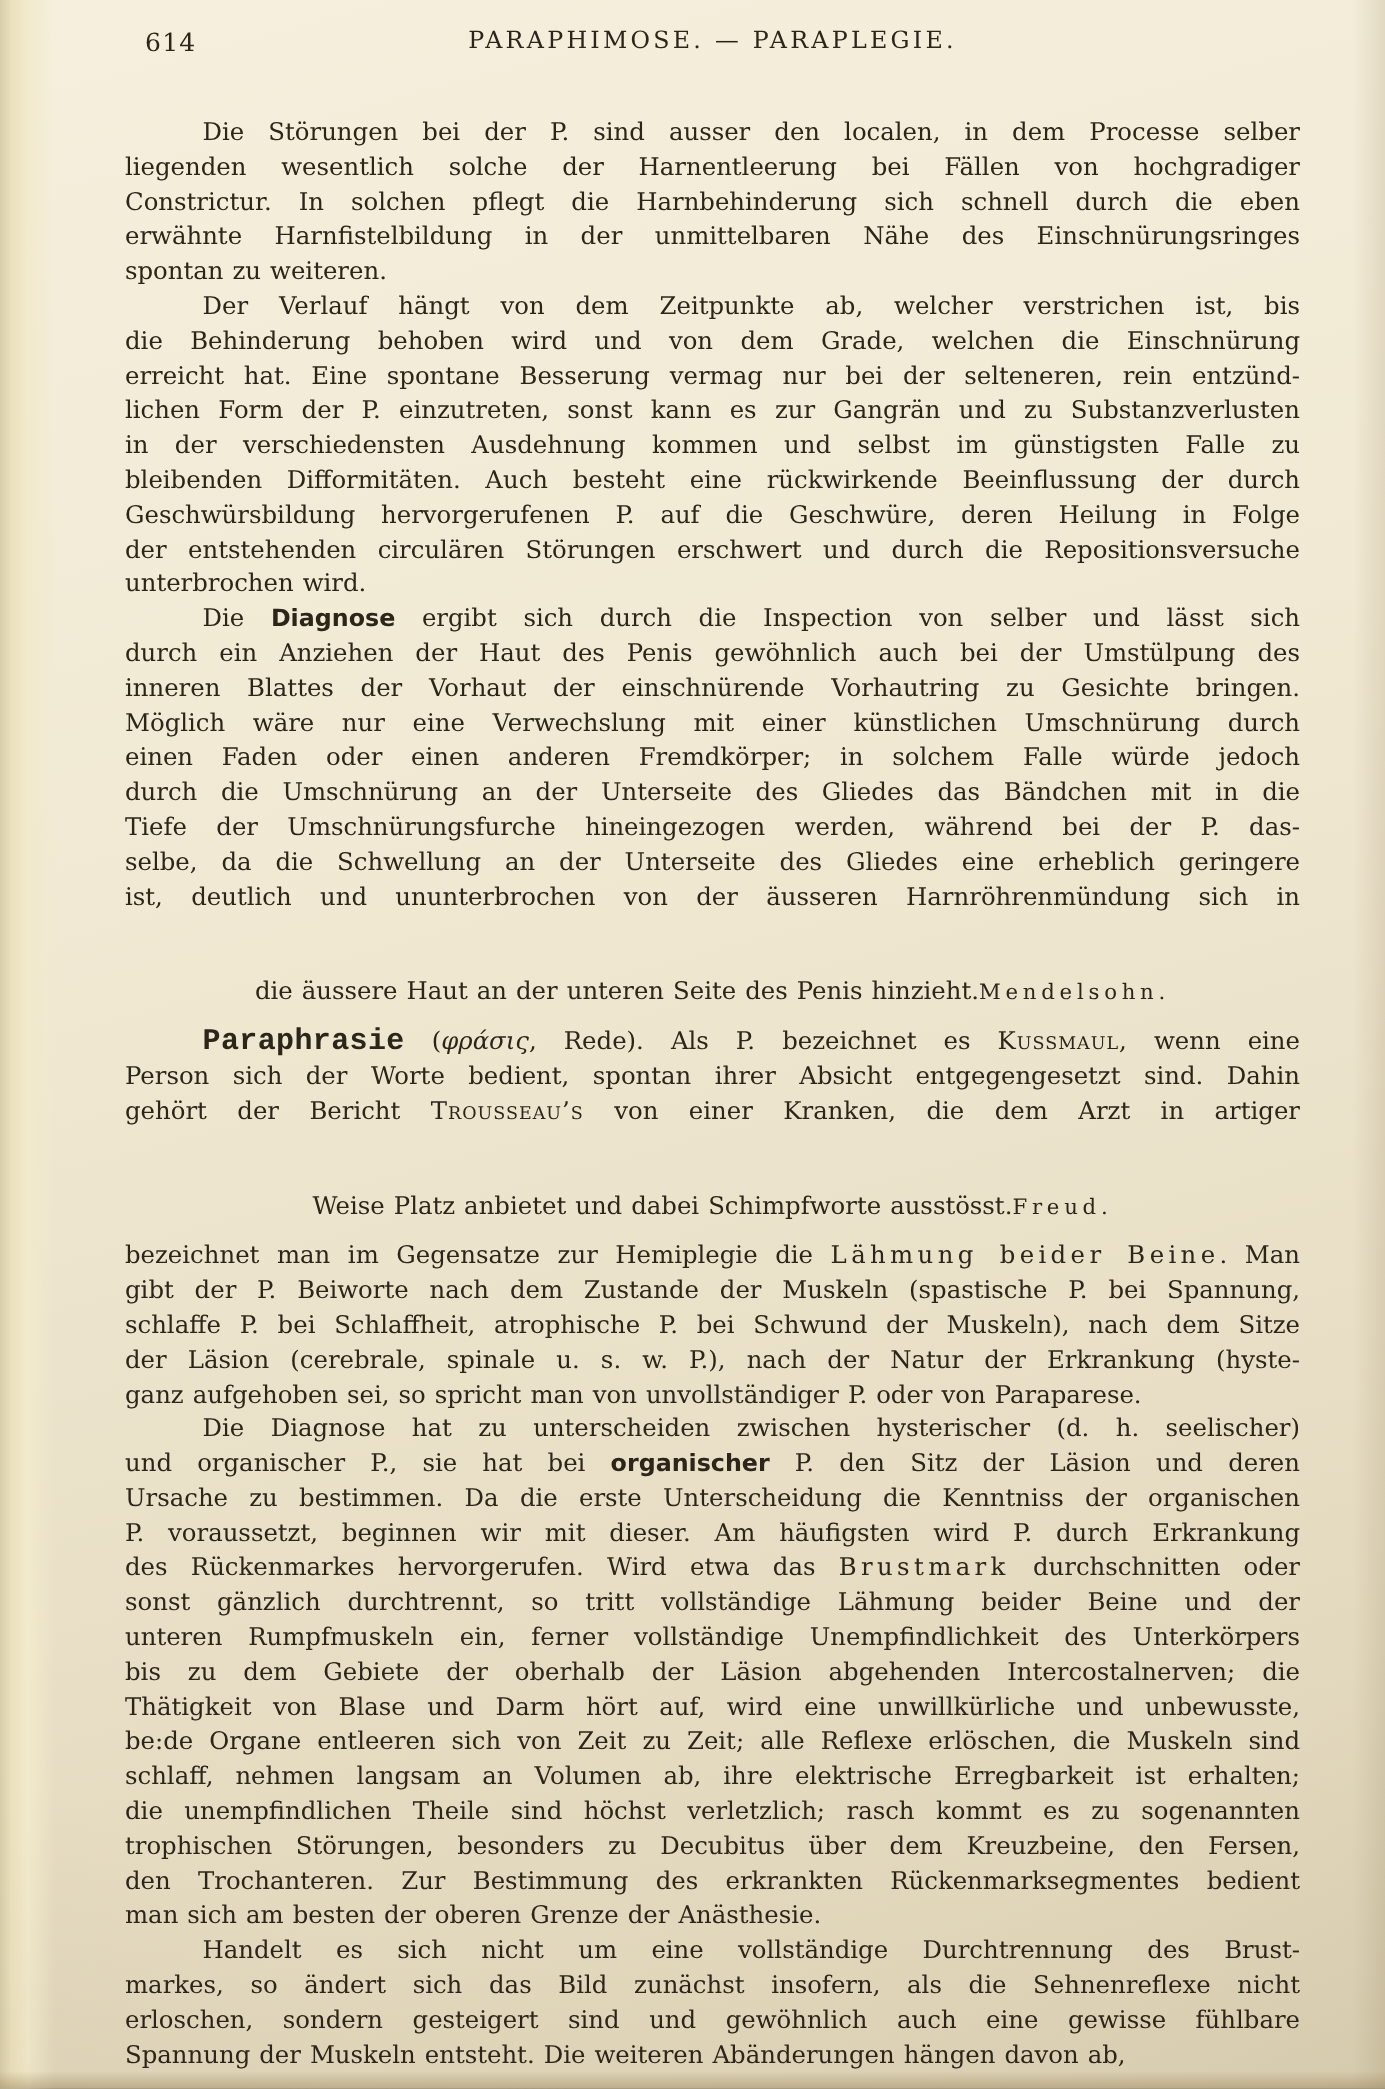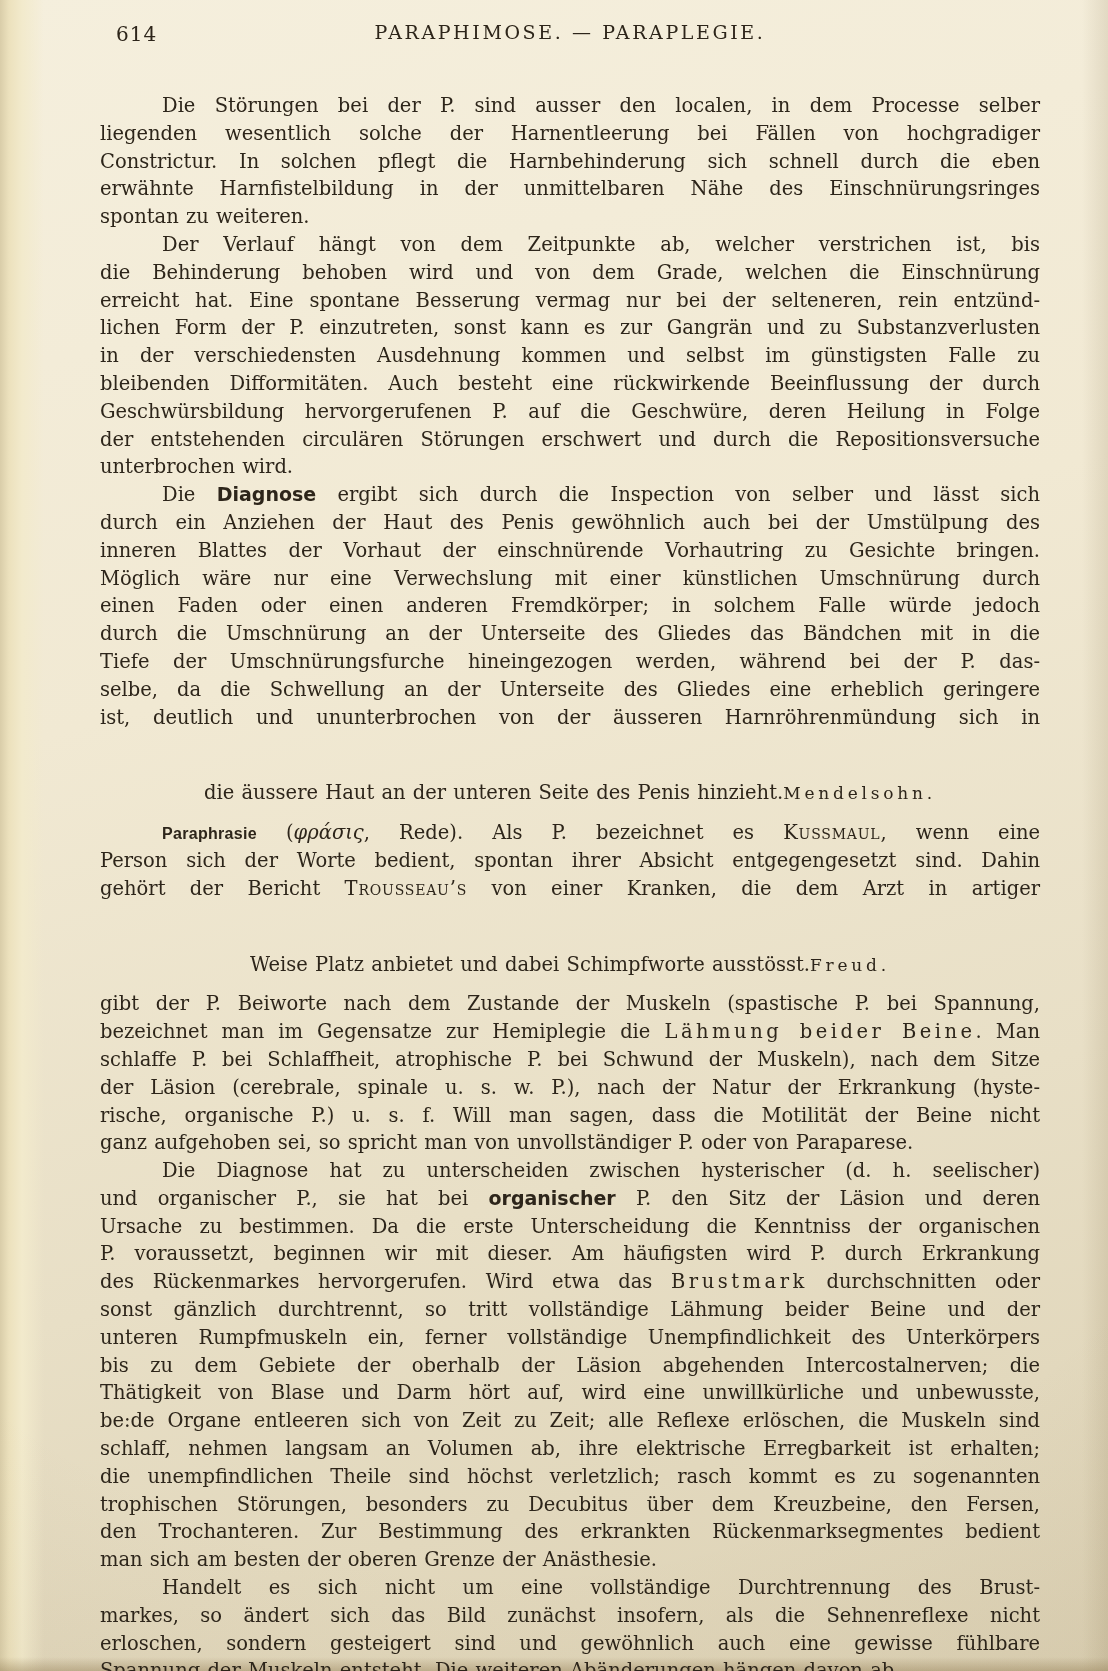--- a/index.html
+++ b/index.html
@@ -44,21 +44,21 @@
     height:27.8px; line-height:27.8px;
     font-size:19.5px;
     text-align:justify; text-align-last:justify; text-justify:inter-word;
     word-spacing:1px;
     white-space:normal;
   }
   .line.indent { padding-left:62px; }
   .line.end { text-align-last:left; }
   .line.spread { display:flex; justify-content:center; align-items:baseline; text-align:left; text-align-last:left;margin-top:48px; }
 
-  .s-b  { font-family:Liberation Sans, sans-serif; font-weight:700; font-size:16px; letter-spacing:0.3px; }
+  .s-b  { font-family:Liberation Mono, monospace; font-weight:700; font-size:24px; letter-spacing:0.3px; }
   .s-bi { font-family:"DejaVu Sans","Liberation Sans",sans-serif; font-weight:700; font-size:19px; }
   .s-g  { font-style:italic; }
   .s-sc { font-variant:small-caps; letter-spacing:0.8px; }
   .s-sp { letter-spacing:3.5px; }
   .s-sig{ letter-spacing:3.8px; font-size:17px; }
 </style>
 </head>
 <body>
 
 <div class="page">
@@ -109,25 +109,24 @@
       <div class="para entry">
         <div class="line indent"><span class="s-b">Paraphrasie</span><span> (</span><span class="s-g">φράσις</span><span>, Rede). Als P. bezeichnet es </span><span class="s-sc">Kussmaul</span><span>, wenn eine</span></div>
         <div class="line"><span>Person sich der Worte bedient, spontan ihrer Absicht entgegengesetzt sind. Dahin</span></div>
         <div class="line"><span>gehört der Bericht </span><span class="s-sc">Trousseau’s</span><span> von einer Kranken, die dem Arzt in artiger</span></div>
         <div class="line spread">
           <span class="lpart"><span>Weise Platz anbietet und dabei Schimpfworte ausstösst.</span></span>
           <span class="rpart"><span class="s-sig">Freud.</span></span>
         </div>
       </div>
       <div class="para entry">
+        <div class="line"><span>bezeichnet man im Gegensatze zur Hemiplegie die </span><span class="s-sp">Lähmung beider Beine</span><span>. Man</span></div>
         <div class="line"><span>gibt der P. Beiworte nach dem Zustande der Muskeln (spastische P. bei Spannung,</span></div>
-        <div class="line"><span>bezeichnet man im Gegensatze zur Hemiplegie die </span><span class="s-sp">Lähmung beider Beine</span><span>. Man</span></div>
         <div class="line"><span>schlaffe P. bei Schlaffheit, atrophische P. bei Schwund der Muskeln), nach dem Sitze</span></div>
         <div class="line"><span>der Läsion (cerebrale, spinale u. s. w. P.), nach der Natur der Erkrankung (hyste-</span></div>
-        <div class="line"><span>rische, organische P.) u. s. f. Will man sagen, dass die Motilität der Beine nicht</span></div>
         <div class="line end"><span>ganz aufgehoben sei, so spricht man von unvollständiger P. oder von Paraparese.</span></div>
       </div>
       <div class="para">
         <div class="line indent"><span>Die Diagnose hat zu unterscheiden zwischen hysterischer (d. h. seelischer)</span></div>
         <div class="line"><span>und organischer P., sie hat bei </span><span class="s-bi">organischer</span><span> P. den Sitz der Läsion und deren</span></div>
         <div class="line"><span>Ursache zu bestimmen. Da die erste Unterscheidung die Kenntniss der organischen</span></div>
         <div class="line"><span>P. voraussetzt, beginnen wir mit dieser. Am häufigsten wird P. durch Erkrankung</span></div>
         <div class="line"><span>des Rückenmarkes hervorgerufen. Wird etwa das </span><span class="s-sp">Brustmark</span><span> durchschnitten oder</span></div>
         <div class="line"><span>sonst gänzlich durchtrennt, so tritt vollständige Lähmung beider Beine und der</span></div>
         <div class="line"><span>unteren Rumpfmuskeln ein, ferner vollständige Unempfindlichkeit des Unterkörpers</span></div>

